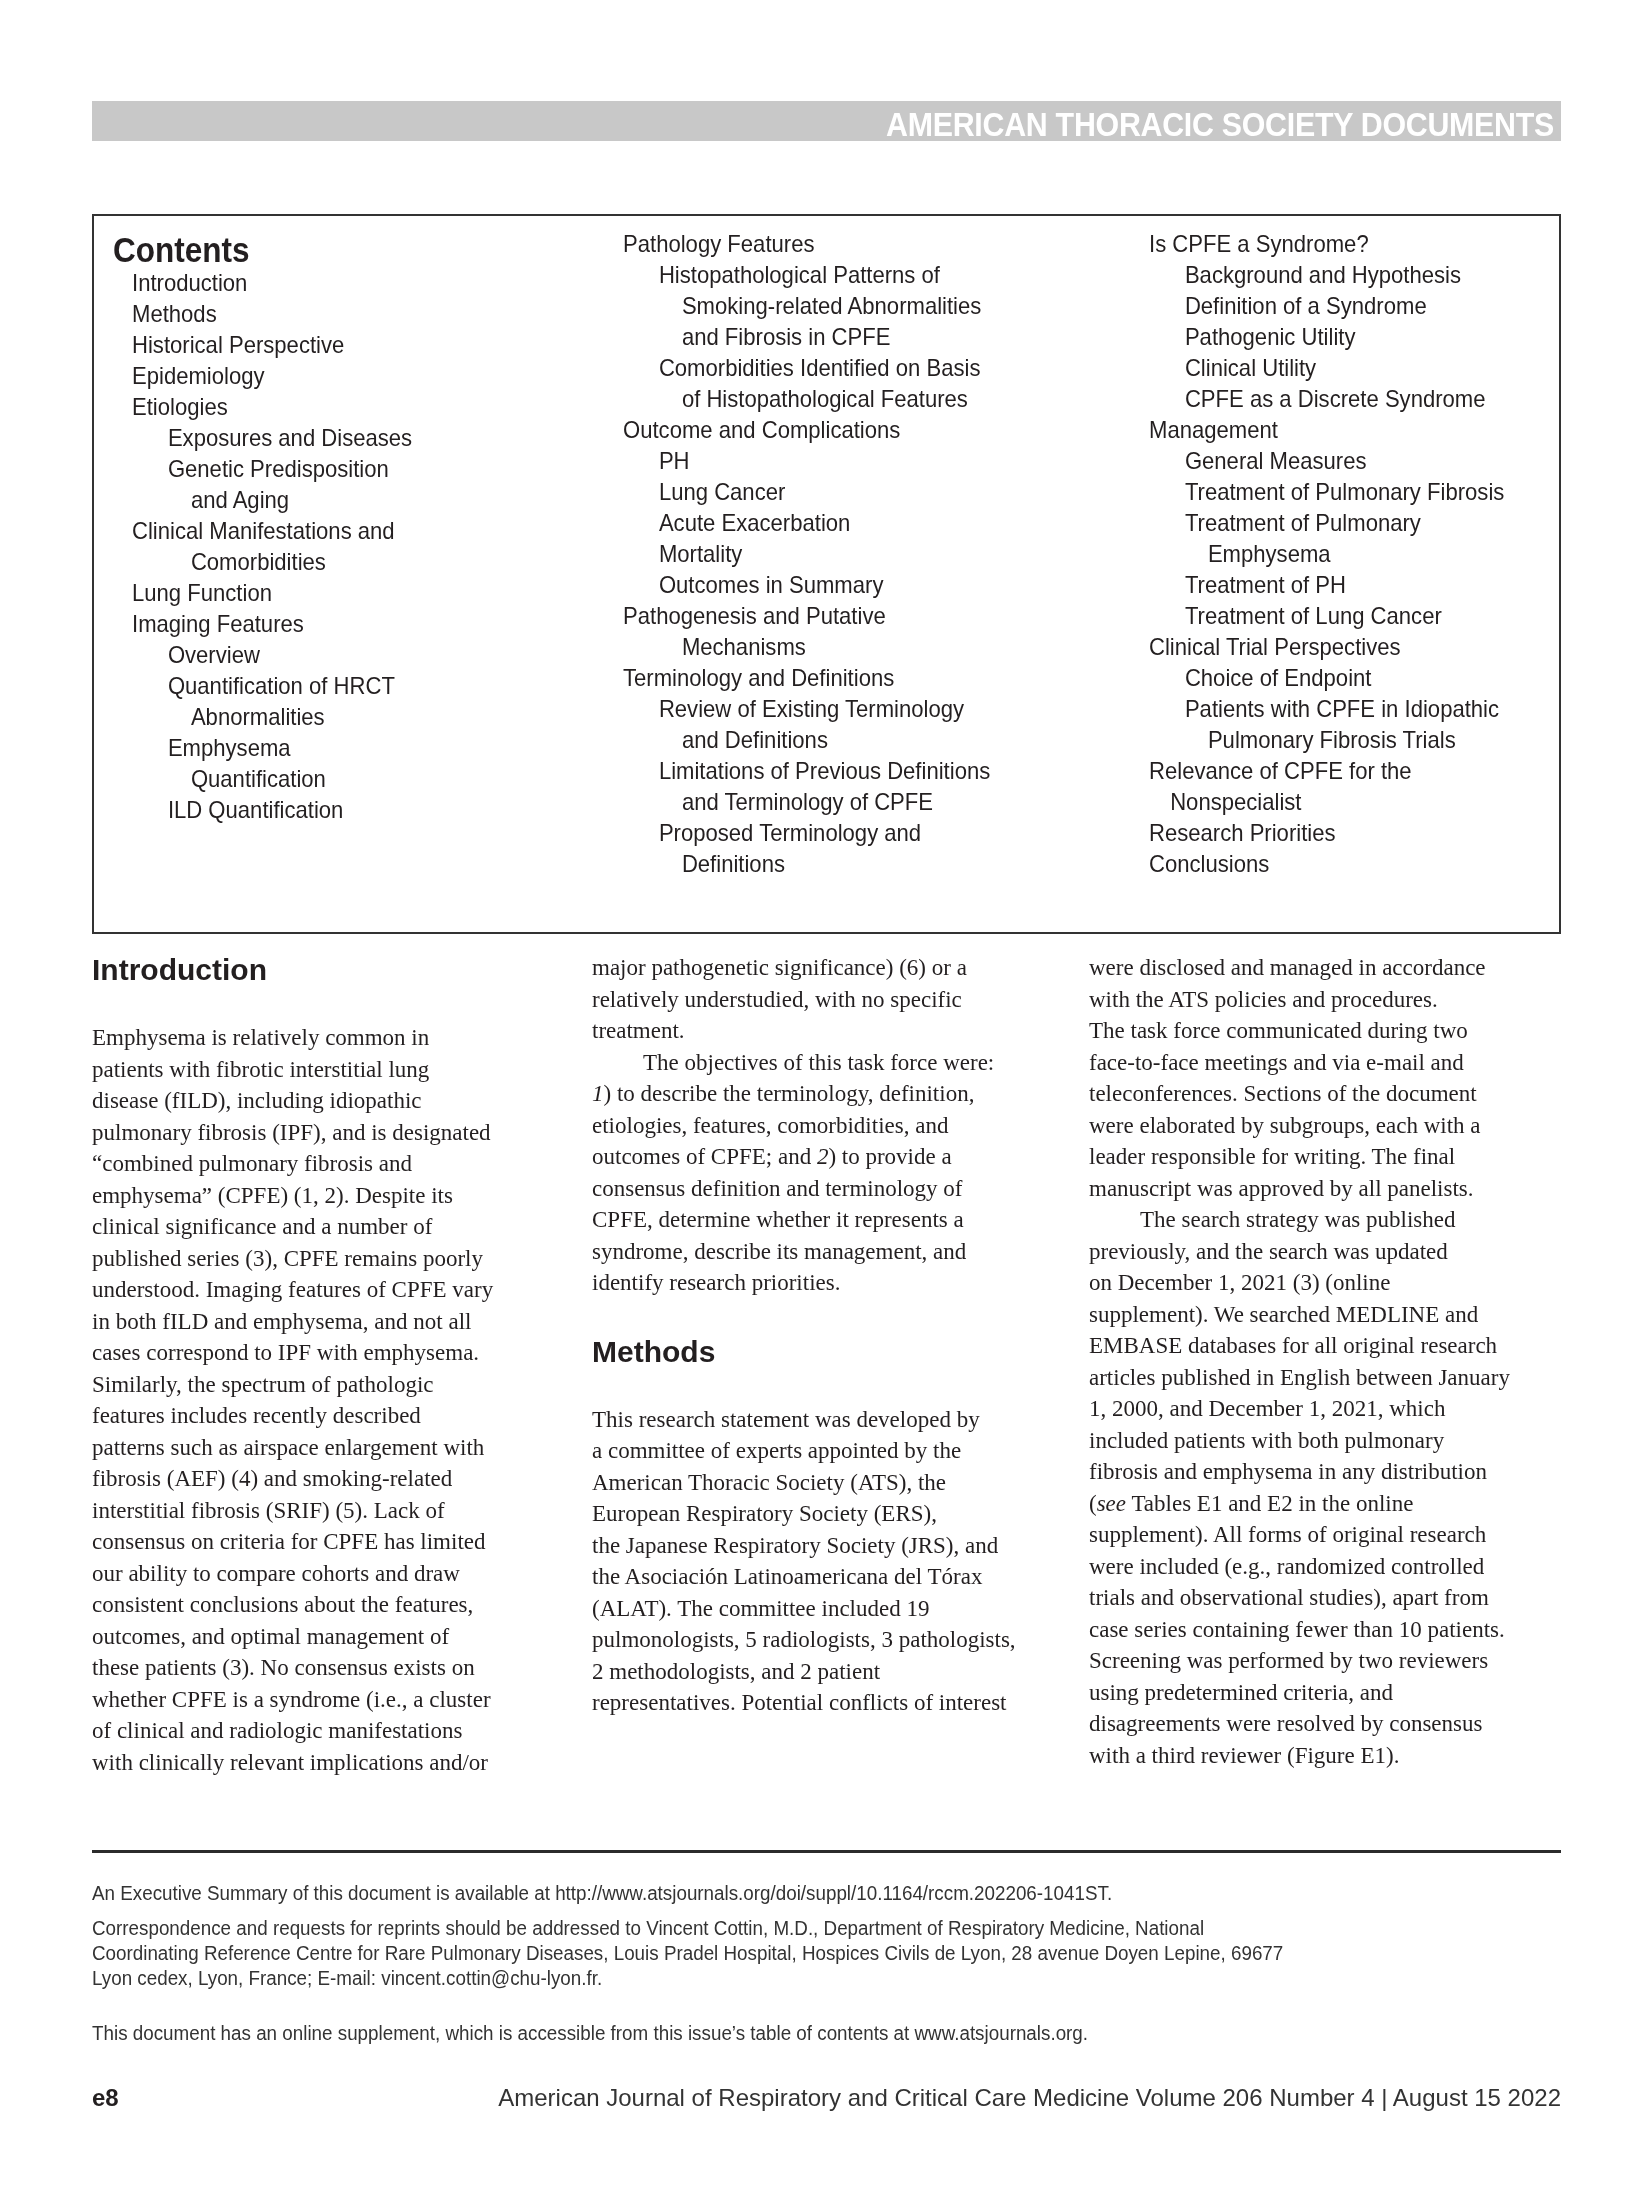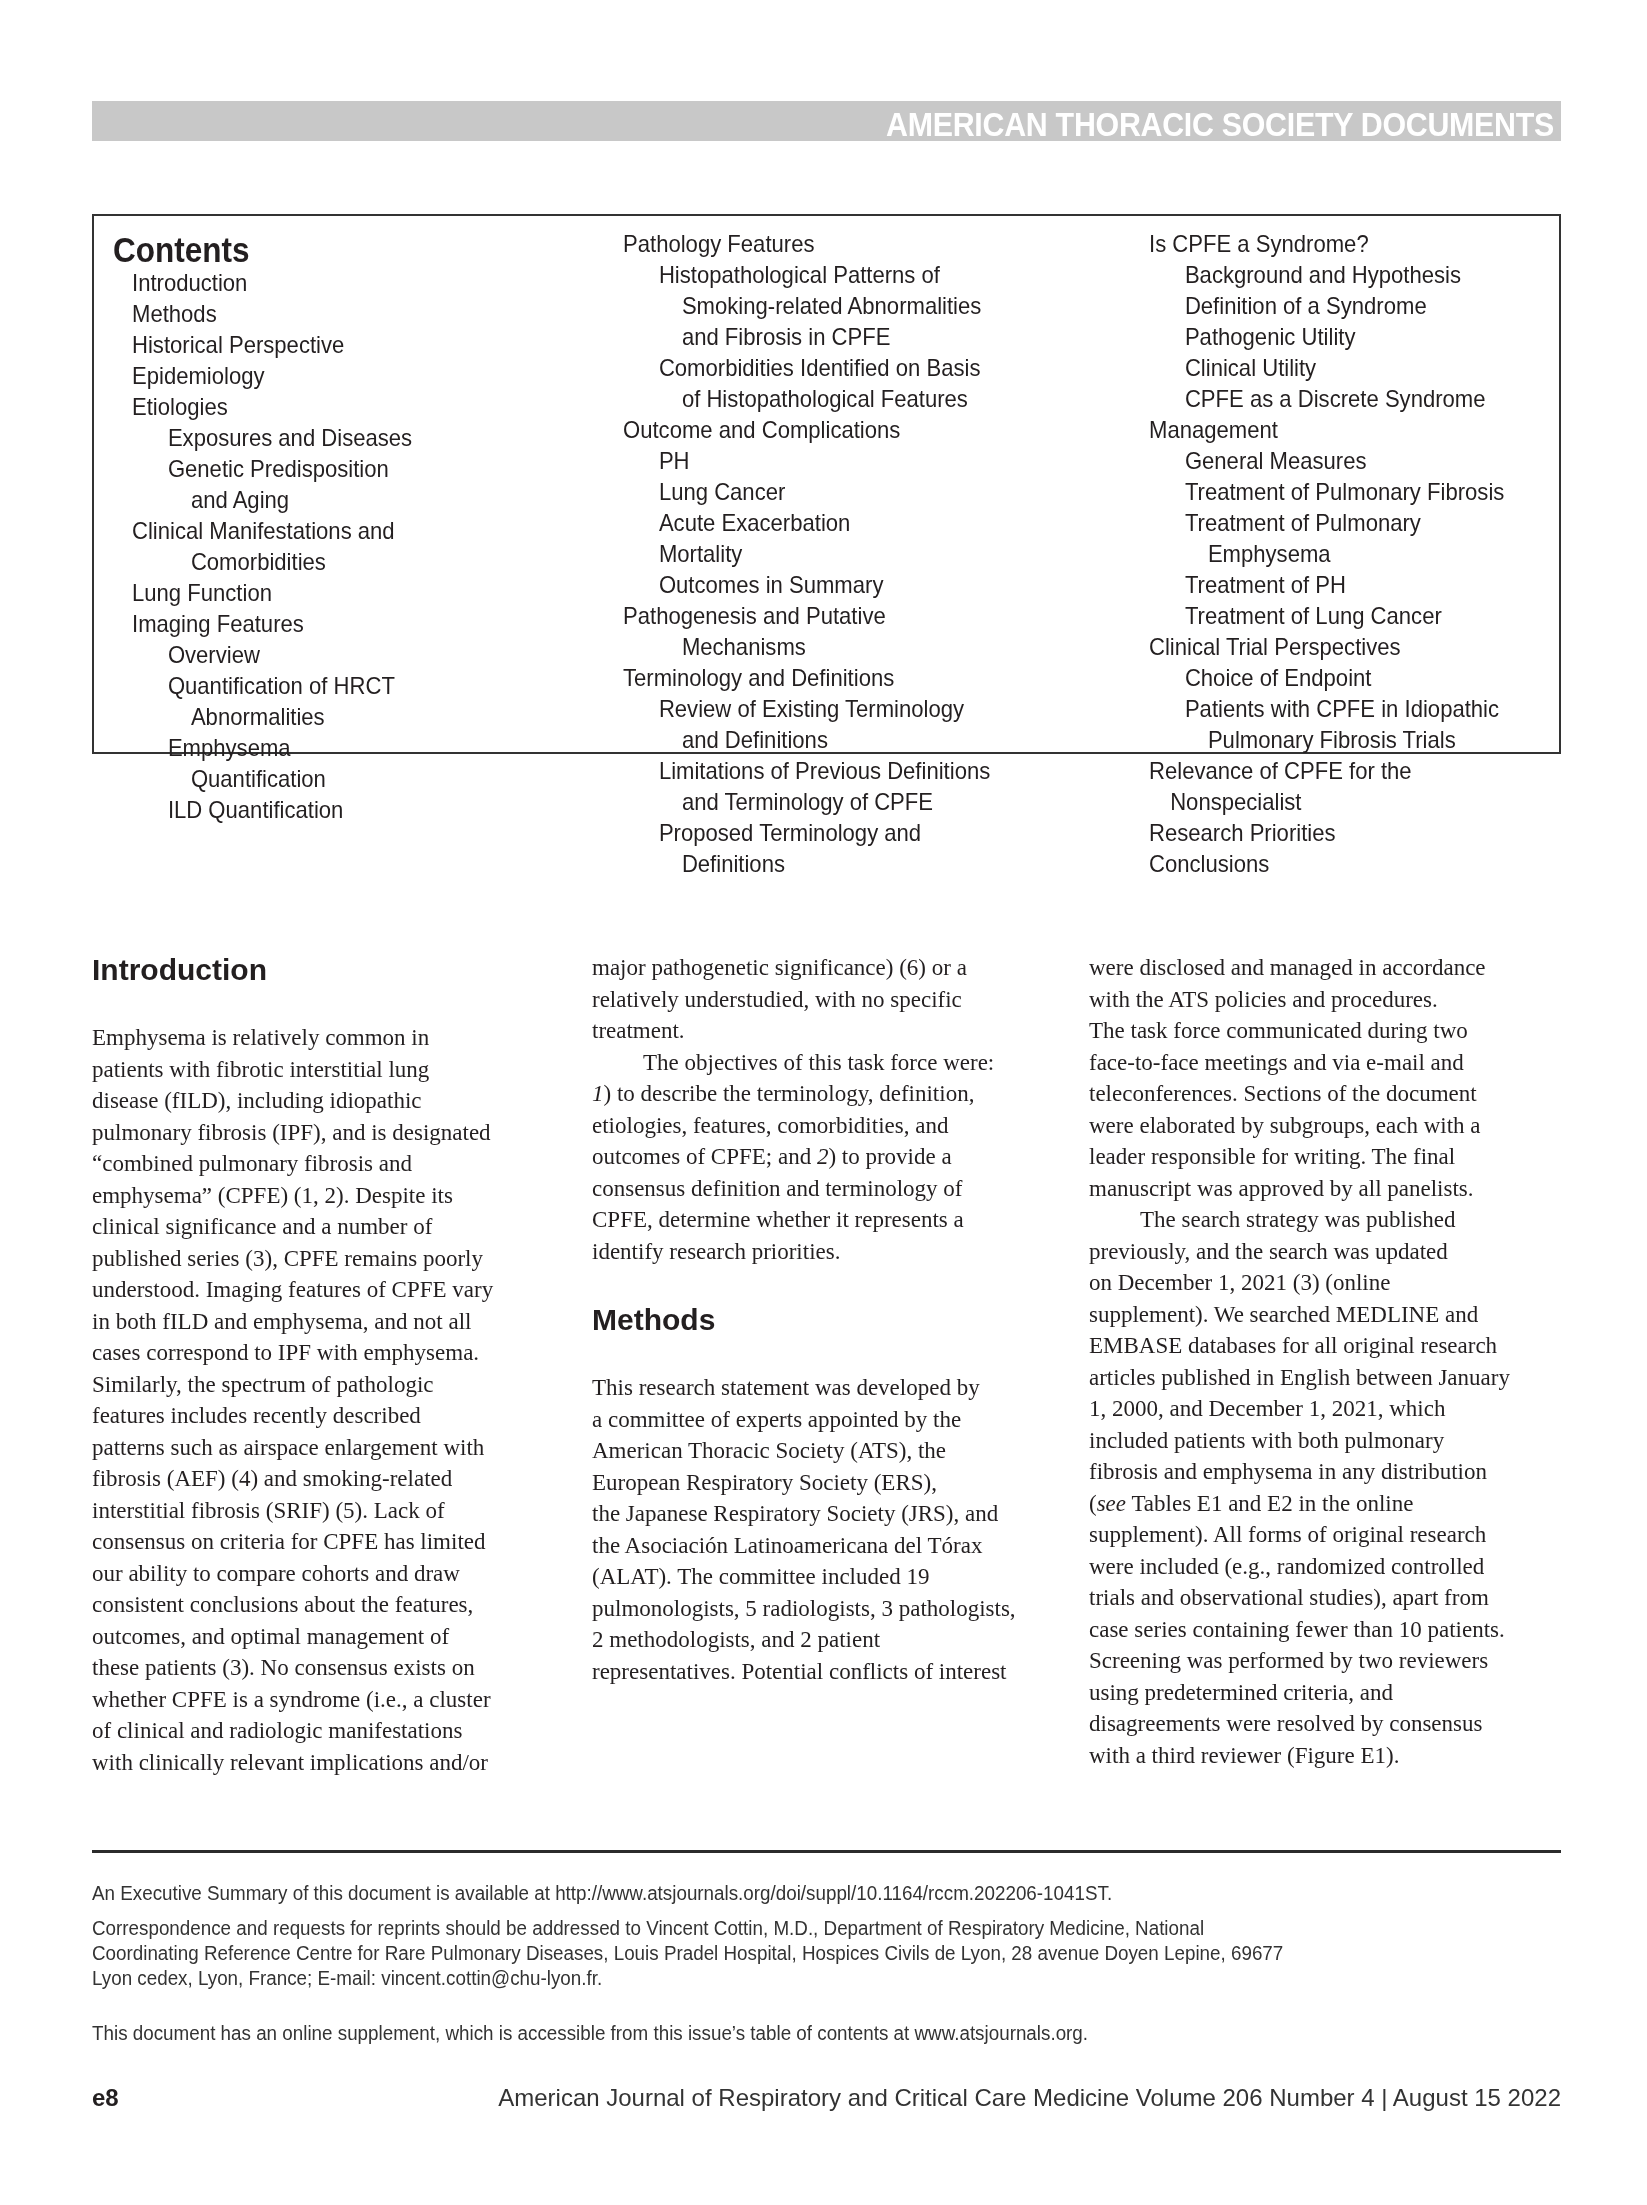--- a/index.html
+++ b/index.html
@@ -1,19 +1,19 @@
 <!DOCTYPE html>
 <html style="font-size:10.8px"><head>
   <meta charset="utf-8">
   <style>
     html, body { margin: 0; padding: 0; background: #ffffff; }
     body { width: 1648px; height: 2205px; position: relative; overflow: hidden; color: #231f20; }
     .banner { position: absolute; left: 92px; top: 101px; width: 1469px; height: 40px; background: #c8c8c8; }
     .banner-text { position: absolute; right: 6.8px; top: 5.4px; font-family: "Liberation Sans", sans-serif; font-weight: bold; font-size: 33px; color: #ffffff; letter-spacing: -0.3px; transform: scaleX(0.92); transform-origin: right center; white-space: nowrap; }
-    .toc-box { position: absolute; left: 92px; top: 214px; width: 1469px; height: 540px; border: 2.7px solid #333333; box-sizing: border-box; }
+    .toc-box { position: absolute; left: 92px; top: 214px; width: 1469px; height: 720px; border: 2.7px solid #333333; box-sizing: border-box; }
     .toc-title { position: absolute; left: 19px; top: 13.5px; font-family: "Liberation Sans", sans-serif; font-weight: bold; font-size: 35px; transform: scaleX(0.9); transform-origin: left center; }
     .toc-col { position: absolute; top: 12px; font-family: "Liberation Sans", sans-serif; font-weight: normal; font-size: 24px; line-height: 31px; }
     .toc-col.c1 { left: 38px; top: 51px; }
     .toc-col.c2 { left: 529px; }
     .toc-col.c3 { left: 1055px; }
     .toc-item { white-space: nowrap; transform: scaleX(0.92); transform-origin: left center; }
     .lvl1 { padding-left: 0; }
     .lvl2 { padding-left: 39px; }
     .cont1 { padding-left: 64px; }
     .cont2 { padding-left: 64px; }
@@ -151,20 +151,21 @@
       <div class="line">relatively understudied, with no specific</div>
       <div class="line">treatment.</div>
     </div>
   <div id="col-b-obj">
       <div class="line indent">The objectives of this task force were:</div>
       <div class="line"><i>1</i>) to describe the terminology, definition,</div>
       <div class="line">etiologies, features, comorbidities, and</div>
       <div class="line">outcomes of CPFE; and <i>2</i>) to provide a</div>
       <div class="line">consensus definition and terminology of</div>
       <div class="line">CPFE, determine whether it represents a</div>
+      <div class="line">syndrome, describe its management, and</div>
       <div class="line">identify research priorities.</div>
     </div>
   <div class="gap-methods-before"></div>
   <h2 class="sec-head">Methods</h2>
   <div class="gap-methods-after"></div>
   <div id="col-b-methods">
       <div class="line">This research statement was developed by</div>
       <div class="line">a committee of experts appointed by the</div>
       <div class="line">American Thoracic Society (ATS), the</div>
       <div class="line">European Respiratory Society (ERS),</div>

